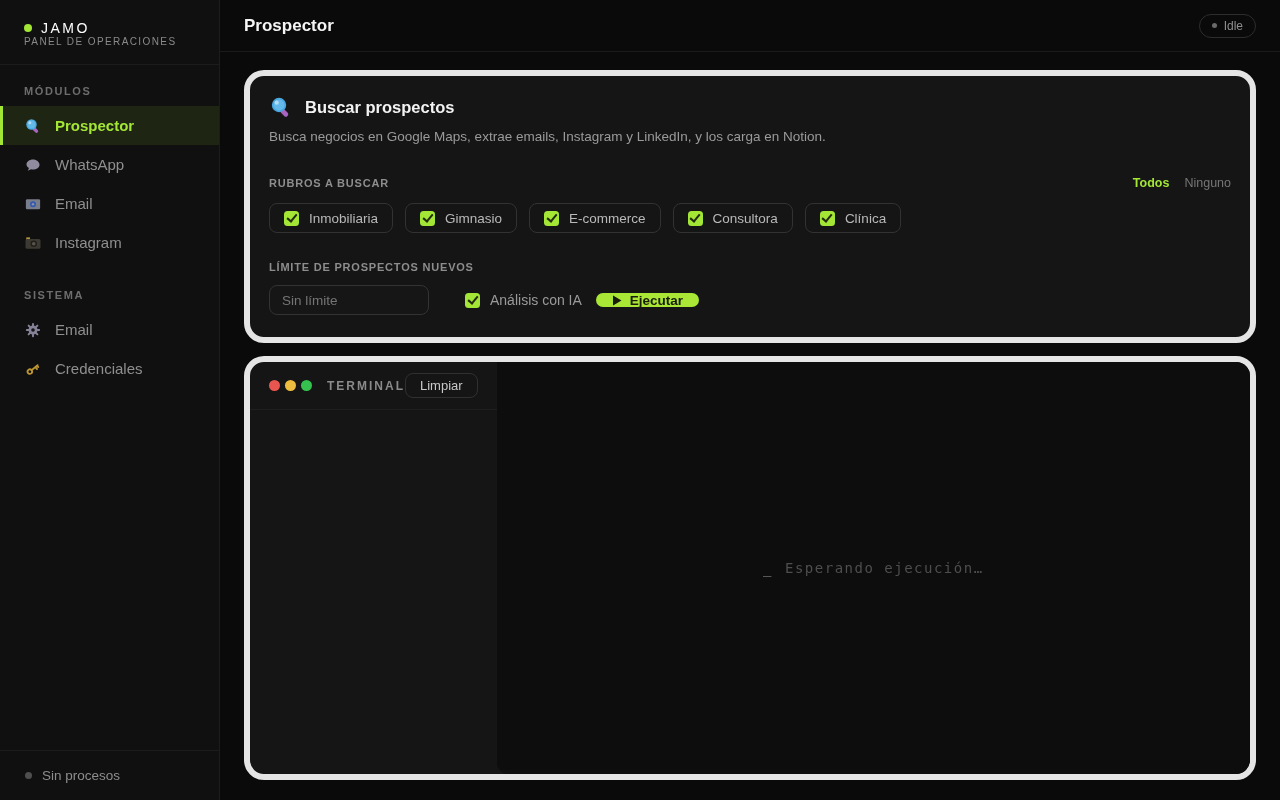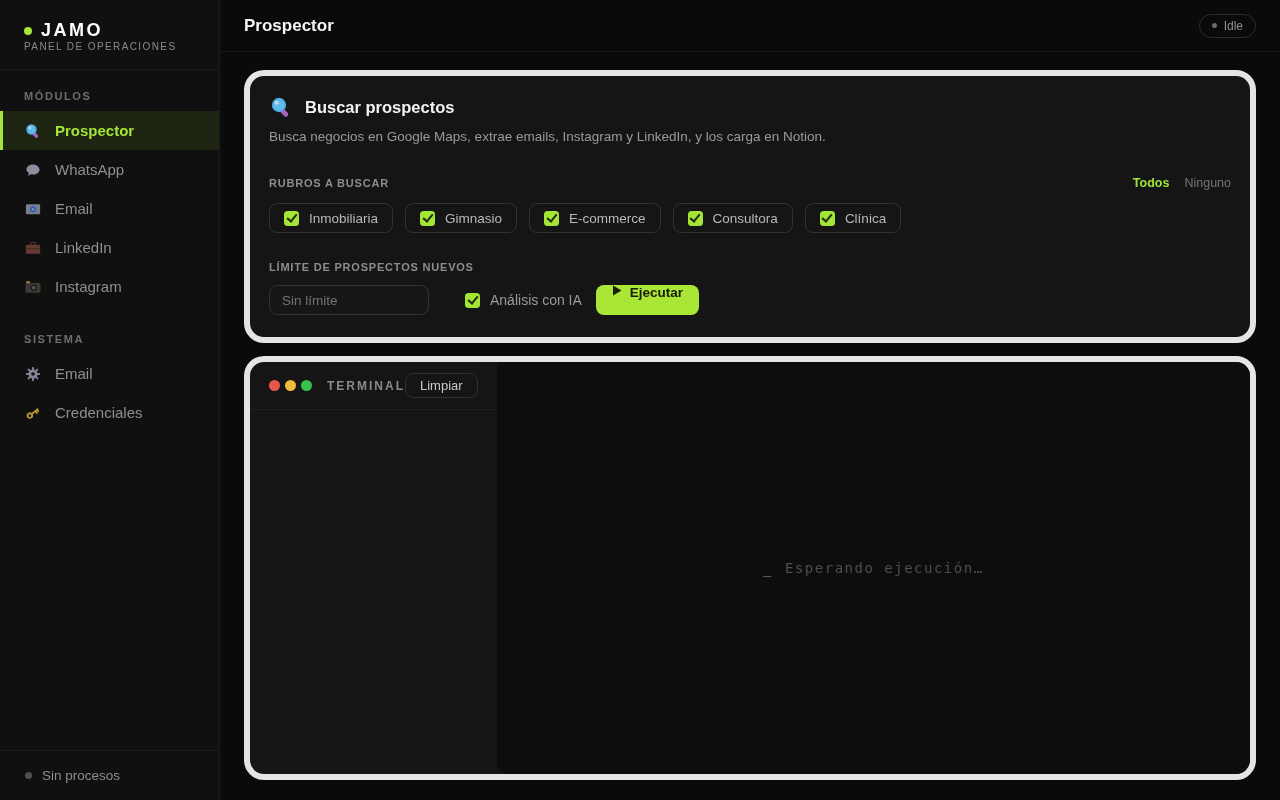--- a/index.html
+++ b/index.html
@@ -13,21 +13,21 @@
 
   
   .sidebar {
     width:220px; min-width:220px; height:800px;
     background:#101010; border-right:1px solid #1c1c1c;
     display:flex; flex-direction:column;
   }
   .logo-block { padding:20px 24px 17px; border-bottom:1px solid #1c1c1c; }
   .logo-row { display:flex; align-items:center; gap:9px; }
   .logo-dot { width:8px; height:8px; border-radius:50%; background:#a3e635; }
-  .logo-text { font-size:18px; font-weight:700; letter-spacing:2.5px; color:#ffffff; }
+  .logo-text { font-size:14px; font-weight:400; letter-spacing:2.5px; color:#ffffff; }
   .logo-sub { margin-top:0; font-size:10px; letter-spacing:1.4px; color:#8a8a8a; }
 
   .section-head {
     margin:20px 24px 9px; font-size:11px; font-weight:600;
     letter-spacing:1.6px; color:#6d6d6d;
   }
   .menu { display:flex; flex-direction:column; }
   .menu-item {
     display:flex; align-items:center; gap:13px;
     height:39px; padding-left:21px;
@@ -103,23 +103,23 @@
   .run-row { margin-top:12px; display:flex; align-items:center; }
   .limit-input {
     width:160px; height:30px; background:#161616;
     border:1px solid #333333; border-radius:8px;
     color:#dddddd; font-size:13.5px; padding:0 12px; outline:none;
     font-family:"Liberation Sans", sans-serif;
   }
   .limit-input::placeholder { color:#757575; }
   .ai-check { margin-left:36px; display:flex; align-items:center; gap:10px; color:#9a9a9a; font-size:14px; }
   .run-button {
-    margin-left:14px; height:30px; padding:0 16px;
+    margin-left:14px; height:14px; padding:0 16px;
     background:#a9e636; border:none; border-radius:8px;
-    display:flex; gap:8px;
+    display:flex; align-items:center; gap:8px;
     color:#181c08; font-size:13.5px; font-weight:700;
     font-family:"Liberation Sans", sans-serif;
   }
 
   
   .terminal-card { flex:1; display:flex; flex-direction:row; overflow:hidden; }
   .terminal-header {
     height:48px; min-height:48px; padding:0 19px;
     display:flex; align-items:center; border-bottom:1px solid #1f1f1f;
   }
@@ -180,30 +180,20 @@
     </a>
     <a class="menu-item" data-interactable="true">
       <span class="mi-icon" data-interactable="false">
         <svg class="icon-svg" width="18" height="18" viewBox="0 0 24 24">
           <rect x="2.5" y="5.5" width="19" height="13.5" rx="1.8" fill="#aab2c8" opacity="0.85"></rect>
           <circle cx="12" cy="12.2" r="4" fill="#3a6cd8"></circle>
           <circle cx="12" cy="12.2" r="1.7" fill="#aab2c8"></circle>
         </svg>
       </span>
       <span class="label" data-interactable="false">Email</span>
-    </a>
-    <a class="menu-item" data-interactable="true">
-      <span class="mi-icon" data-interactable="false">
-        <svg class="icon-svg" width="18" height="18" viewBox="0 0 24 24">
-          <rect x="9" y="4.5" width="6" height="4.5" rx="1" fill="none" stroke="#5c332c" stroke-width="1.8"></rect>
-          <rect x="2.5" y="7.5" width="19" height="12" rx="2" fill="#7a453c"></rect>
-          <rect x="2.5" y="12.2" width="19" height="1.6" fill="#5c332c"></rect>
-        </svg>
-      </span>
-      <span class="label" data-interactable="false">LinkedIn</span>
     </a>
     <a class="menu-item" data-interactable="true">
       <span class="mi-icon" data-interactable="false">
         <svg class="icon-svg" width="18" height="18" viewBox="0 0 24 24">
           <rect x="3" y="4.5" width="5" height="3.5" fill="#d8b84a"></rect>
           <rect x="2" y="6.5" width="20" height="13" rx="2" fill="#49443c"></rect>
           <circle cx="13" cy="13" r="4.4" fill="#26231e"></circle>
           <circle cx="13" cy="13" r="2.4" fill="#6a645a"></circle>
         </svg>
       </span>

